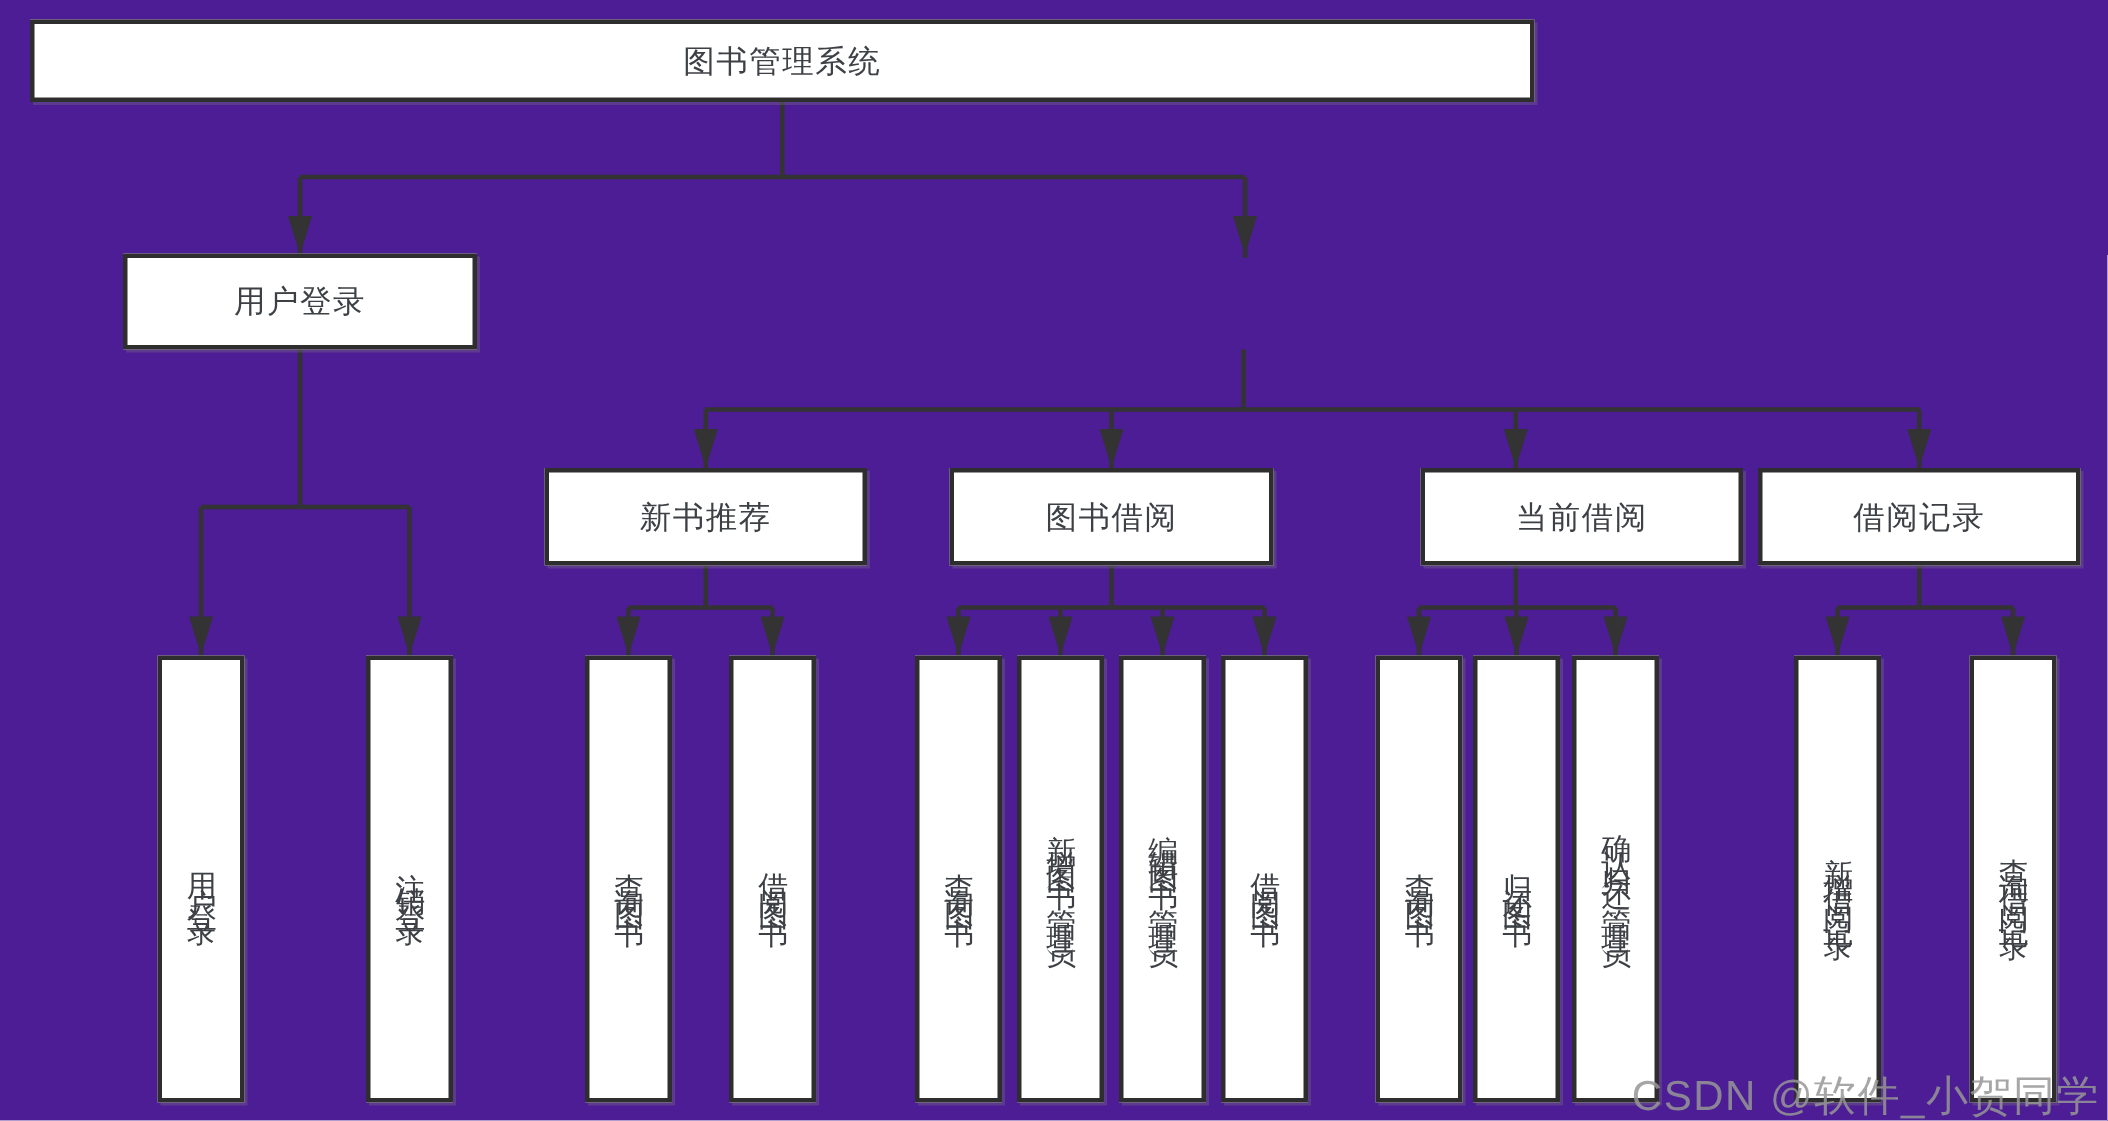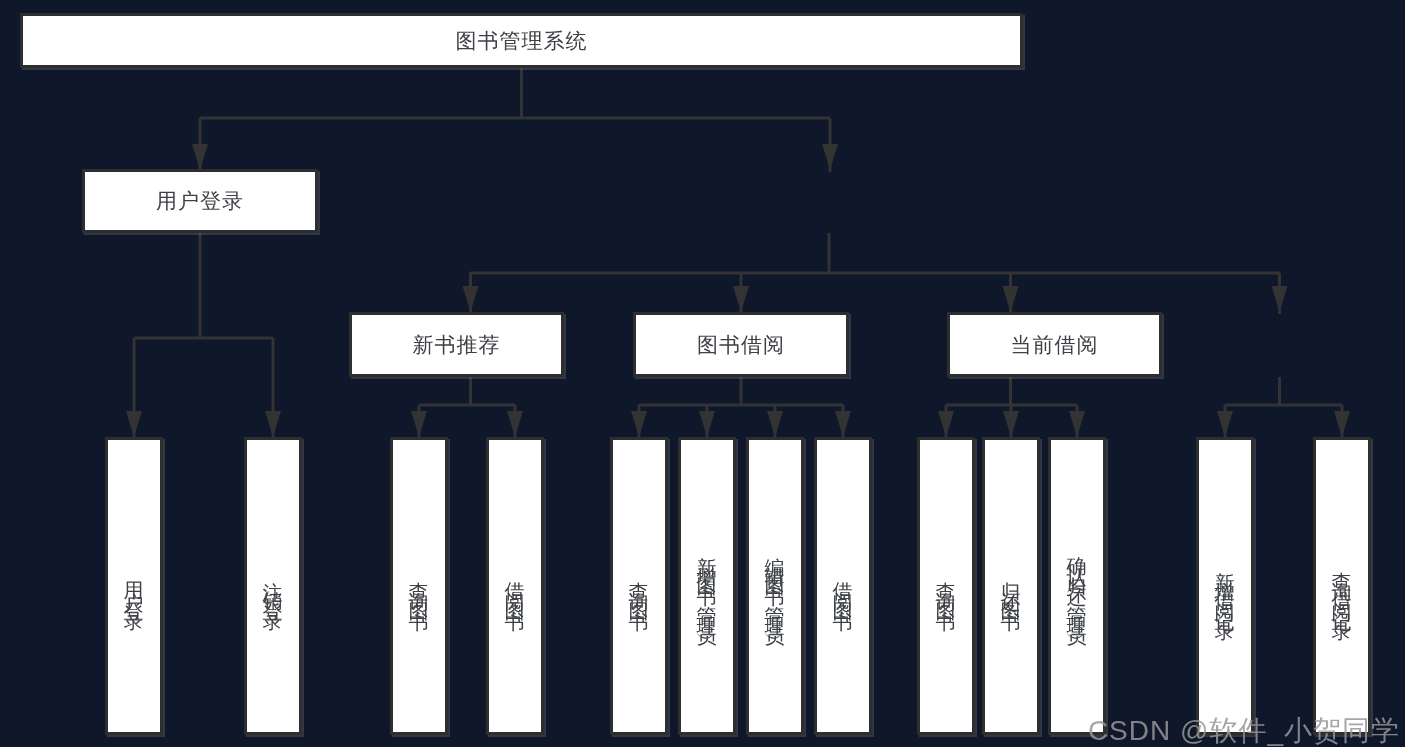--- a/index.html
+++ b/index.html
@@ -1,20 +1,20 @@
 <!DOCTYPE html>
 <html><head>
 <meta charset="utf-8">
 <style>
   html, body { margin: 0; padding: 0; background: #ffffff; }
   .stage {
     position: relative;
     width: 1405px;
     height: 747px;
-    background: #0f172a;
+    background: #4c1d95;
     font-family: "Liberation Sans", "DejaVu Sans", sans-serif;
     overflow: hidden;
   }
   .wires {
     position: absolute;
     left: 0; top: 0;
     width: 1405px; height: 747px;
     pointer-events: none;
   }
   .node {
@@ -86,28 +86,31 @@
   </svg>
 
   <div class="node h" style="left:20px; top:13px; width:1003px; height:55px;">
     <span class="lbl">图书管理系统</span>
   </div>
 
   <div class="node h" style="left:82px; top:169px; width:236px; height:64px;">
     <span class="lbl">用户登录</span>
   </div>
 
-  <div class="node h" style="left:349px; top:312px; width:215px; height:65px;text-align:center;">
+  <div class="node h" style="left:363px; top:312px; width:215px; height:65px;text-align:center;">
     <span class="lbl">新书推荐</span>
   </div>
   <div class="node h" style="left:633px; top:312px; width:216px; height:65px;justify-content:center;">
     <span class="lbl">图书借阅</span>
   </div>
   <div class="node h" style="left:903px; top:312px; width:215px; height:65px;margin-left:44px;">
     <span class="lbl">当前借阅</span>
+  </div>
+  <div class="node h" style="left:1172px; top:312px; width:215px; height:65px;">
+    <span class="lbl">借阅记录</span>
   </div>
 
   <div class="node v" style="left:105px; top:437px; width:58px; height:298px;">
     <span class="lbl">用户登录</span>
   </div>
   <div class="node v" style="left:244px; top:437px; width:58px; height:298px;">
     <span class="lbl">注销登录</span>
   </div>
 
   <div class="node v" style="left:390px; top:437px; width:58px; height:298px;">

